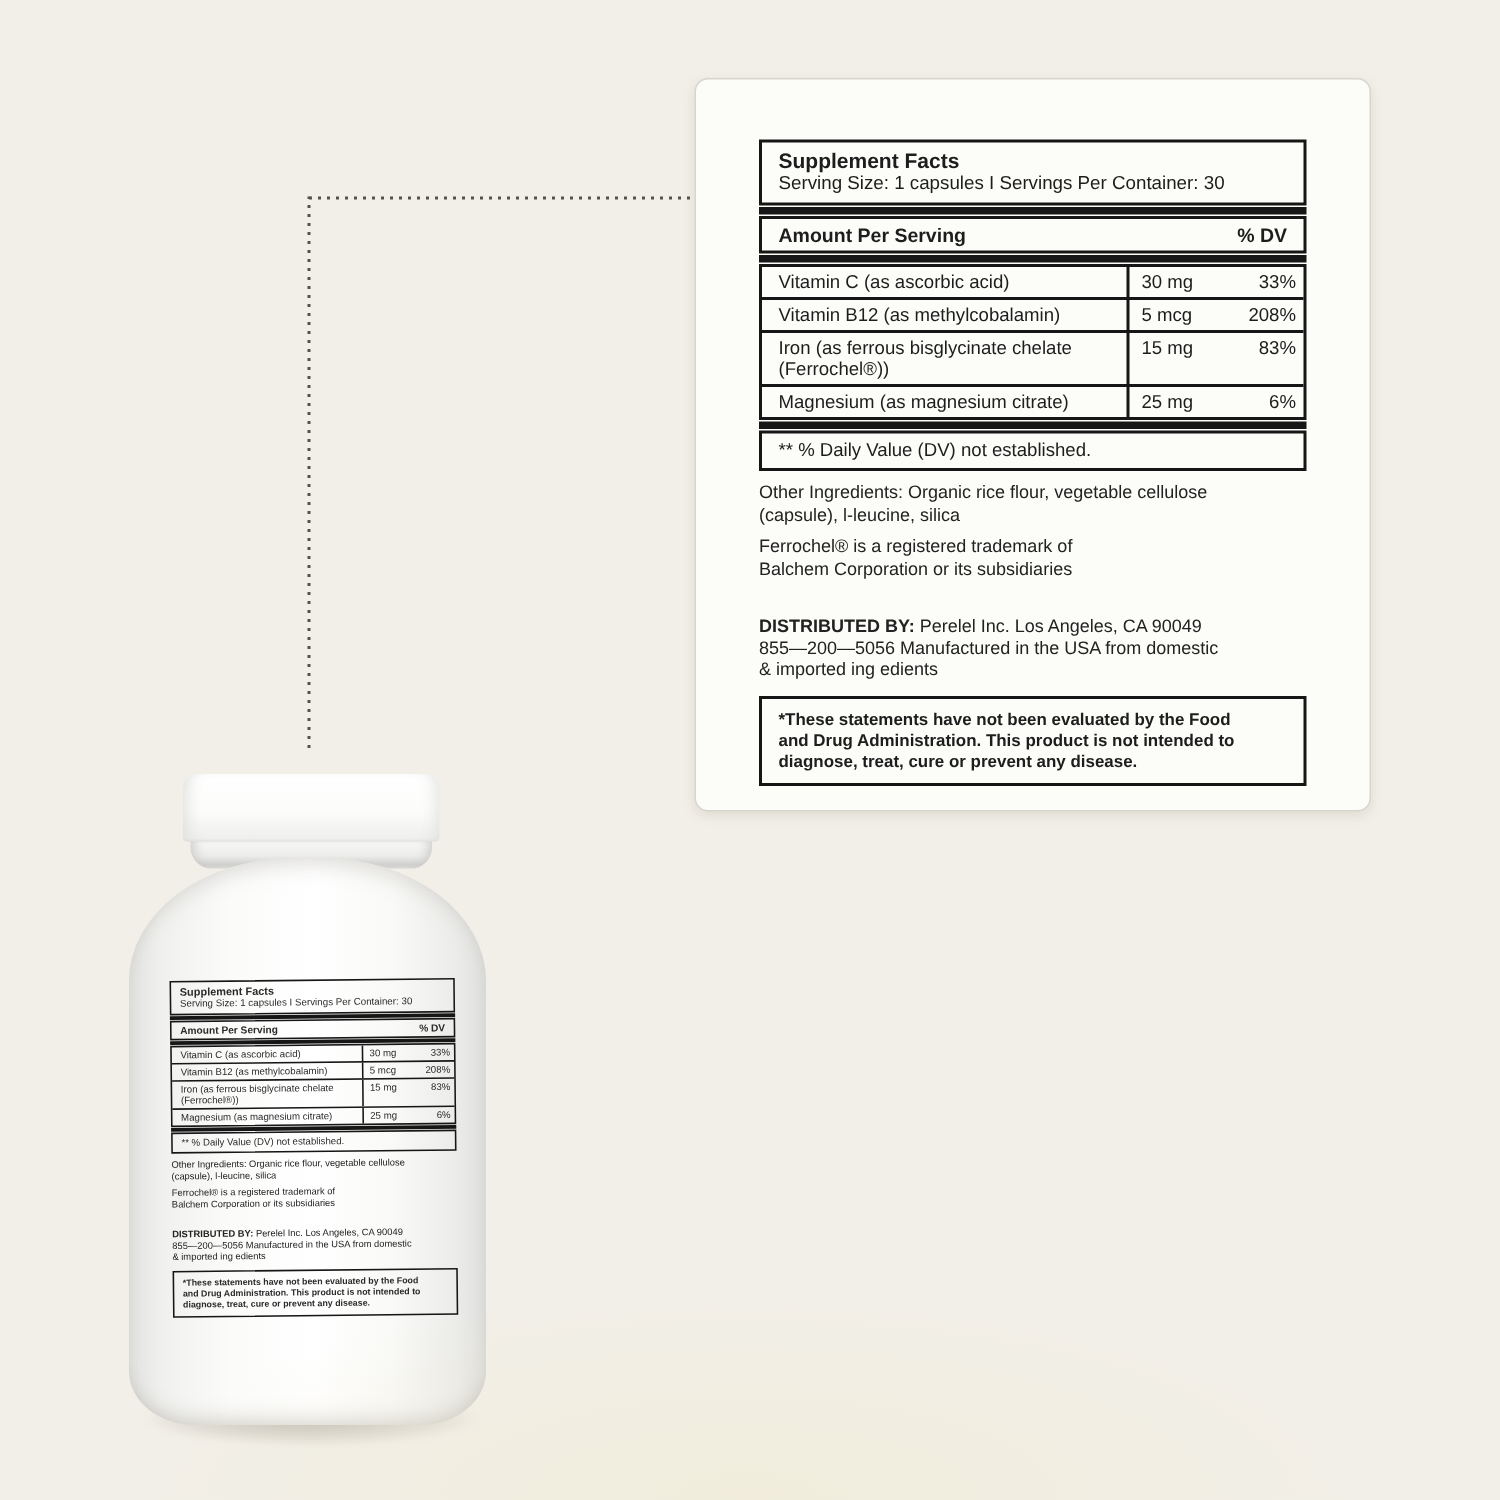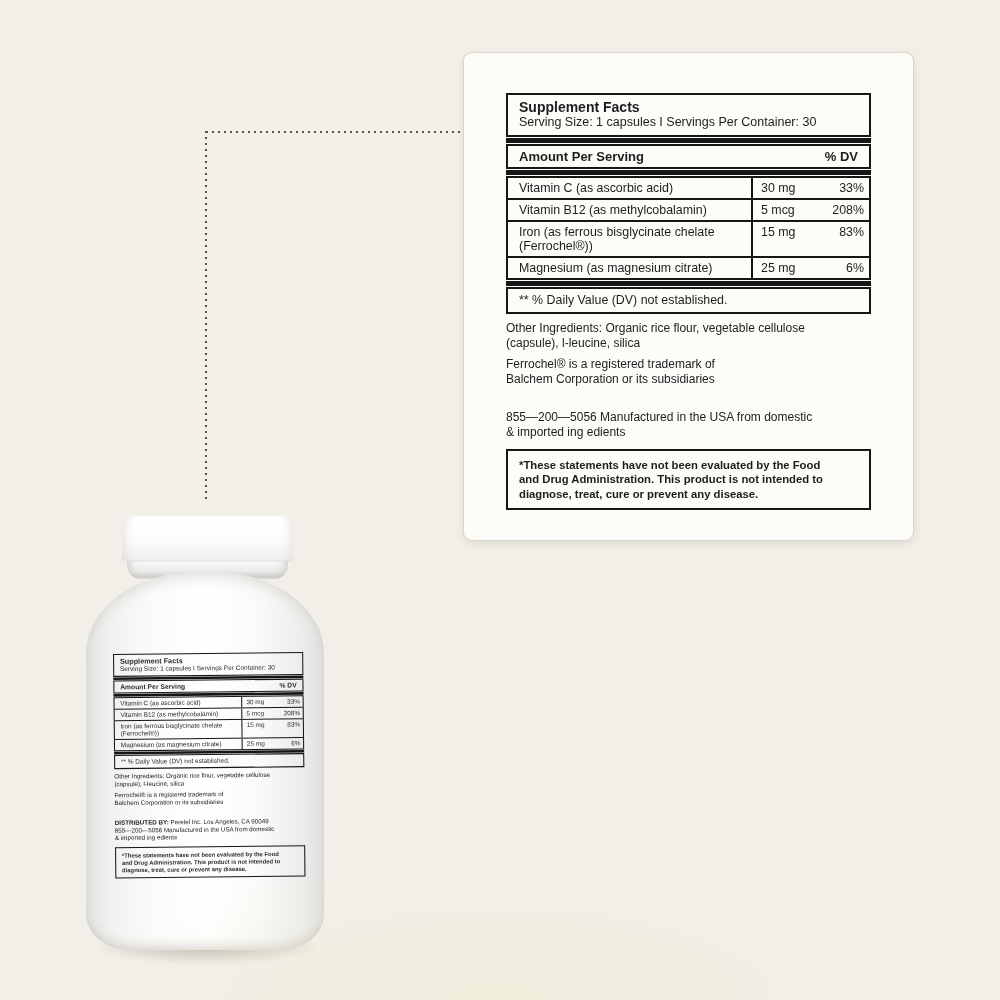--- a/index.html
+++ b/index.html
@@ -217,20 +217,21 @@
     <div class="sf-box sf-footnote">** % Daily Value (DV) not established.</div>
     <div class="sf-para">
       <div>Other Ingredients: Organic rice flour, vegetable cellulose</div>
       <div>(capsule), l-leucine, silica</div>
     </div>
     <div class="sf-para">
       <div>Ferrochel® is a registered trademark of</div>
       <div>Balchem Corporation or its subsidiaries</div>
     </div>
     <div class="sf-para sf-distributed">
+      <div><span class="b">DISTRIBUTED BY:</span> <span>Perelel Inc. Los Angeles, CA 90049</span></div>
       <div>855—200—5056 Manufactured in the USA from domestic</div>
       <div>&amp; imported ing edients</div>
     </div>
     <div class="sf-box sf-disclaimer">
       <div>*These statements have not been evaluated by the Food</div>
       <div>and Drug Administration. This product is not intended to</div>
       <div>diagnose, treat, cure or prevent any disease.</div>
     </div>
   </div>
 </div>

